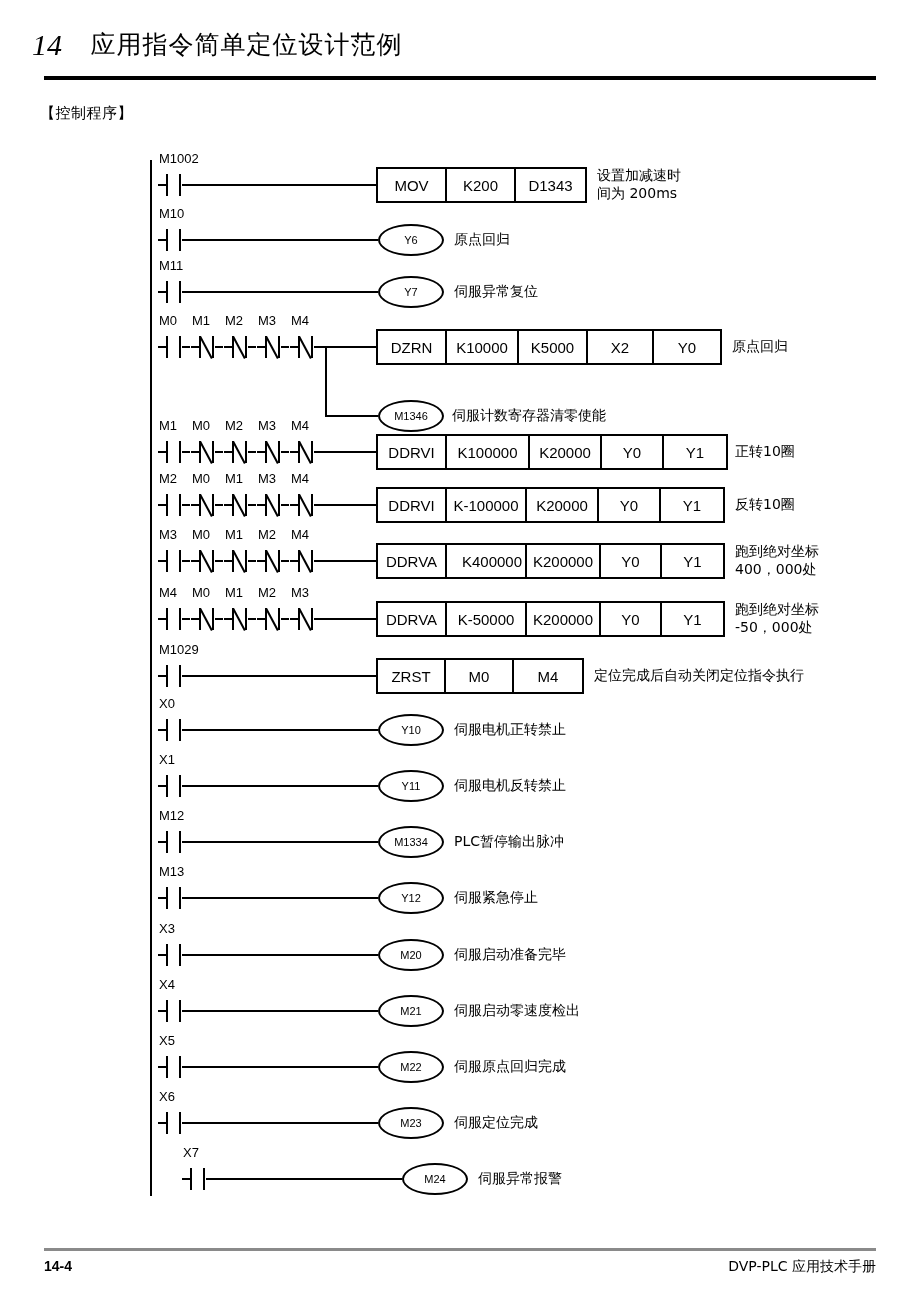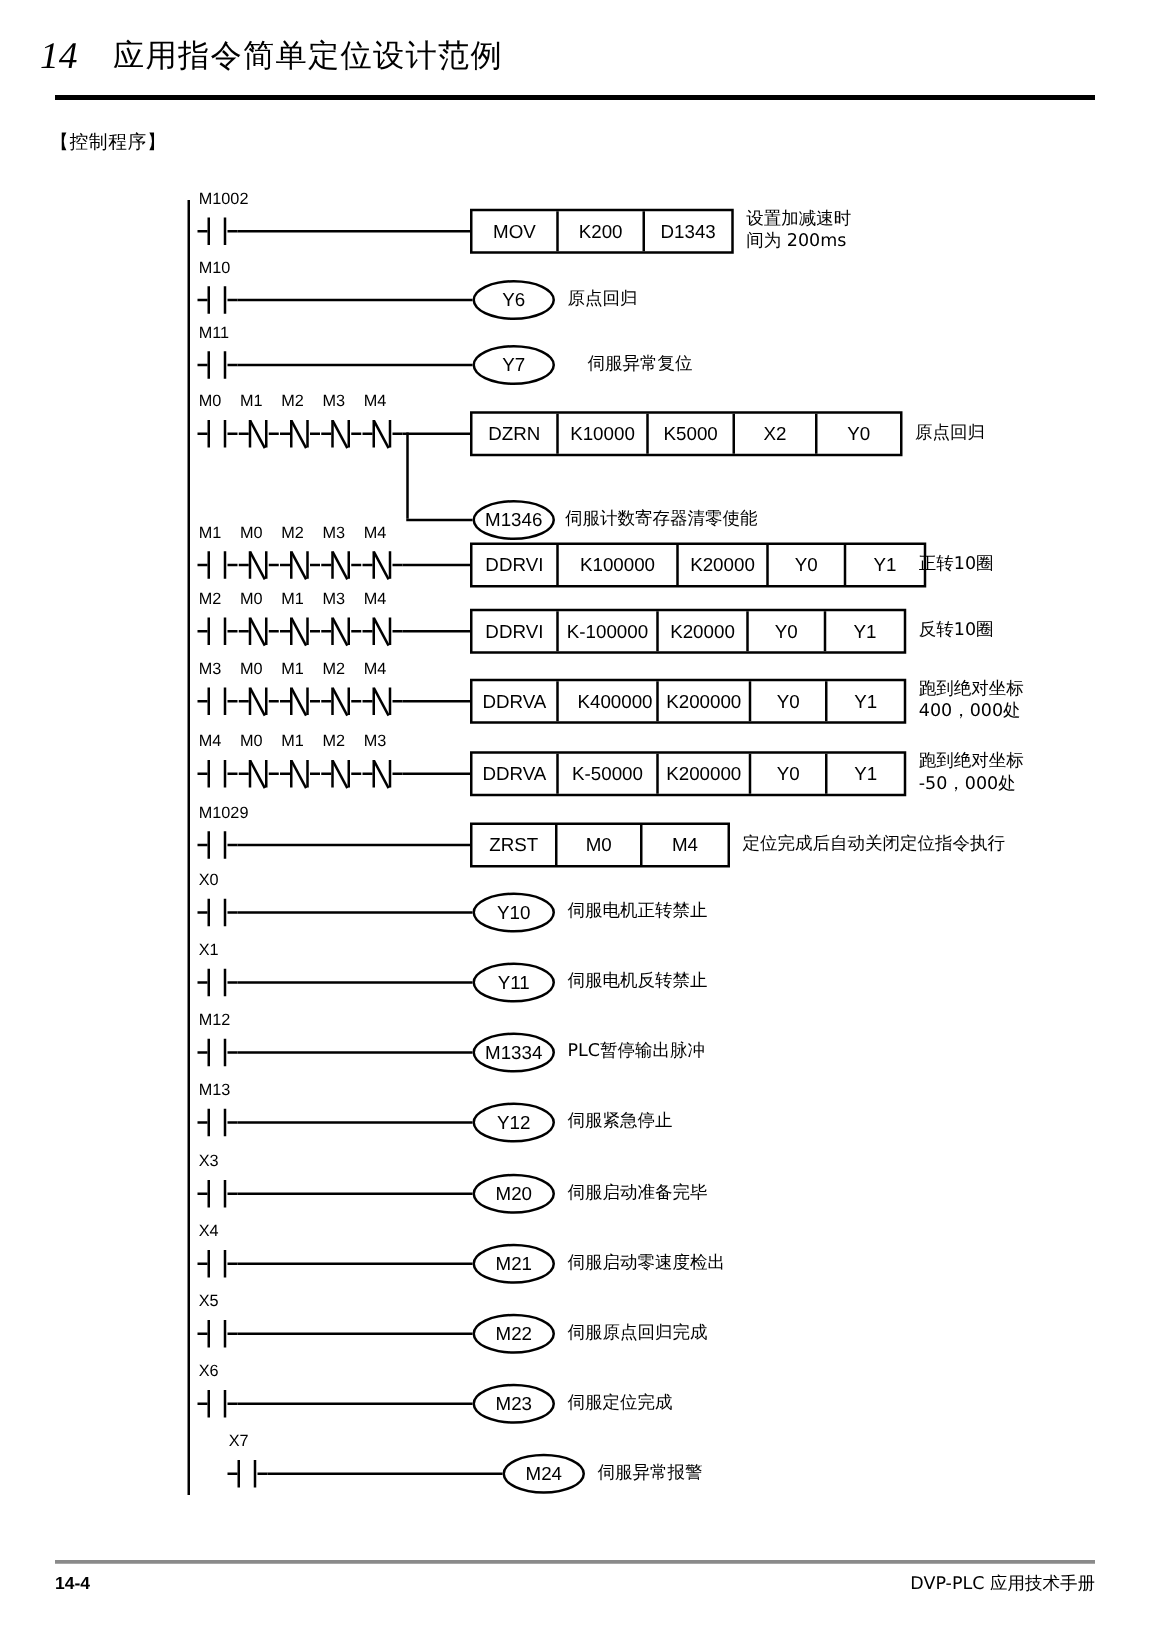--- a/index.html
+++ b/index.html
@@ -173,21 +173,21 @@
     position: absolute;
     width: 66px;
     height: 32px;
     border: 2px solid #000000;
     border-radius: 50%;
     background: #ffffff;
     box-sizing: border-box;
     display: flex;
     align-items: center;
     justify-content: center;
-    font-size: 15px;
+    font-size: 11px;
     font-family: "Liberation Sans", "DejaVu Sans", sans-serif;
   }
 
   
   .comment {
     position: absolute;
     font-family: "DejaVu Sans", "Liberation Sans", sans-serif;
     font-size: 14px;
     line-height: 18px;
     white-space: pre;
@@ -264,21 +264,21 @@
     <div class="rung" style="top: 272px; left: 0px; width: 920px;">
       <div class="contact" style="left: 158px;">
         <div class="contact-label">M11</div>
         <div class="lead-l"></div>
         <div class="bar-l"></div>
         <div class="bar-r"></div>
         <div class="lead-r"></div>
       </div>
       <div class="coil" style="left: 378px; top: 4px;">Y7</div>
       <div class="rung-wire" style="left: 190px; width: 188px;"></div>
-      <div class="comment" style="left: 470px; top: 10px;">伺服异常复位</div>
+      <div class="comment" style="left: 454px; top: 10px;">伺服异常复位</div>
     </div>
     <div class="rung" style="top: 327px; left: 0px; width: 920px;">
       <div class="contact" style="left: 158px;">
         <div class="contact-label">M0</div>
         <div class="lead-l"></div>
         <div class="bar-l"></div>
         <div class="bar-r"></div>
         <div class="lead-r"></div>
       </div>
       <div class="contact" style="left: 191px;">
@@ -362,21 +362,21 @@
       <div class="contact" style="left: 290px;">
         <div class="contact-label">M4</div>
         <div class="lead-l"></div>
         <div class="bar-l"></div>
         <div class="bar-r"></div>
         <div class="lead-r"></div>
         <div class="slash"></div>
       </div>
       <div class="instr-box" style="left: 376px; top: 2px;">
         <div class="instr-cell" style="width: 69px;">DDRVI</div>
-        <div class="instr-cell" style="width: 96px;">K100000</div>
+        <div class="instr-cell" style="width: 83px;">K100000</div>
         <div class="instr-cell" style="width: 72px;">K20000</div>
         <div class="instr-cell" style="width: 62px;">Y0</div>
         <div class="instr-cell" style="width: 62px;">Y1</div>
       </div>
       <div class="rung-wire" style="left: 322px; width: 54px;"></div>
       <div class="comment" style="left: 735px; top: 10px;">正转10圈</div>
     </div>
     <div class="rung" style="top: 485px; left: 0px; width: 920px;">
       <div class="contact" style="left: 158px;">
         <div class="contact-label">M2</div>

